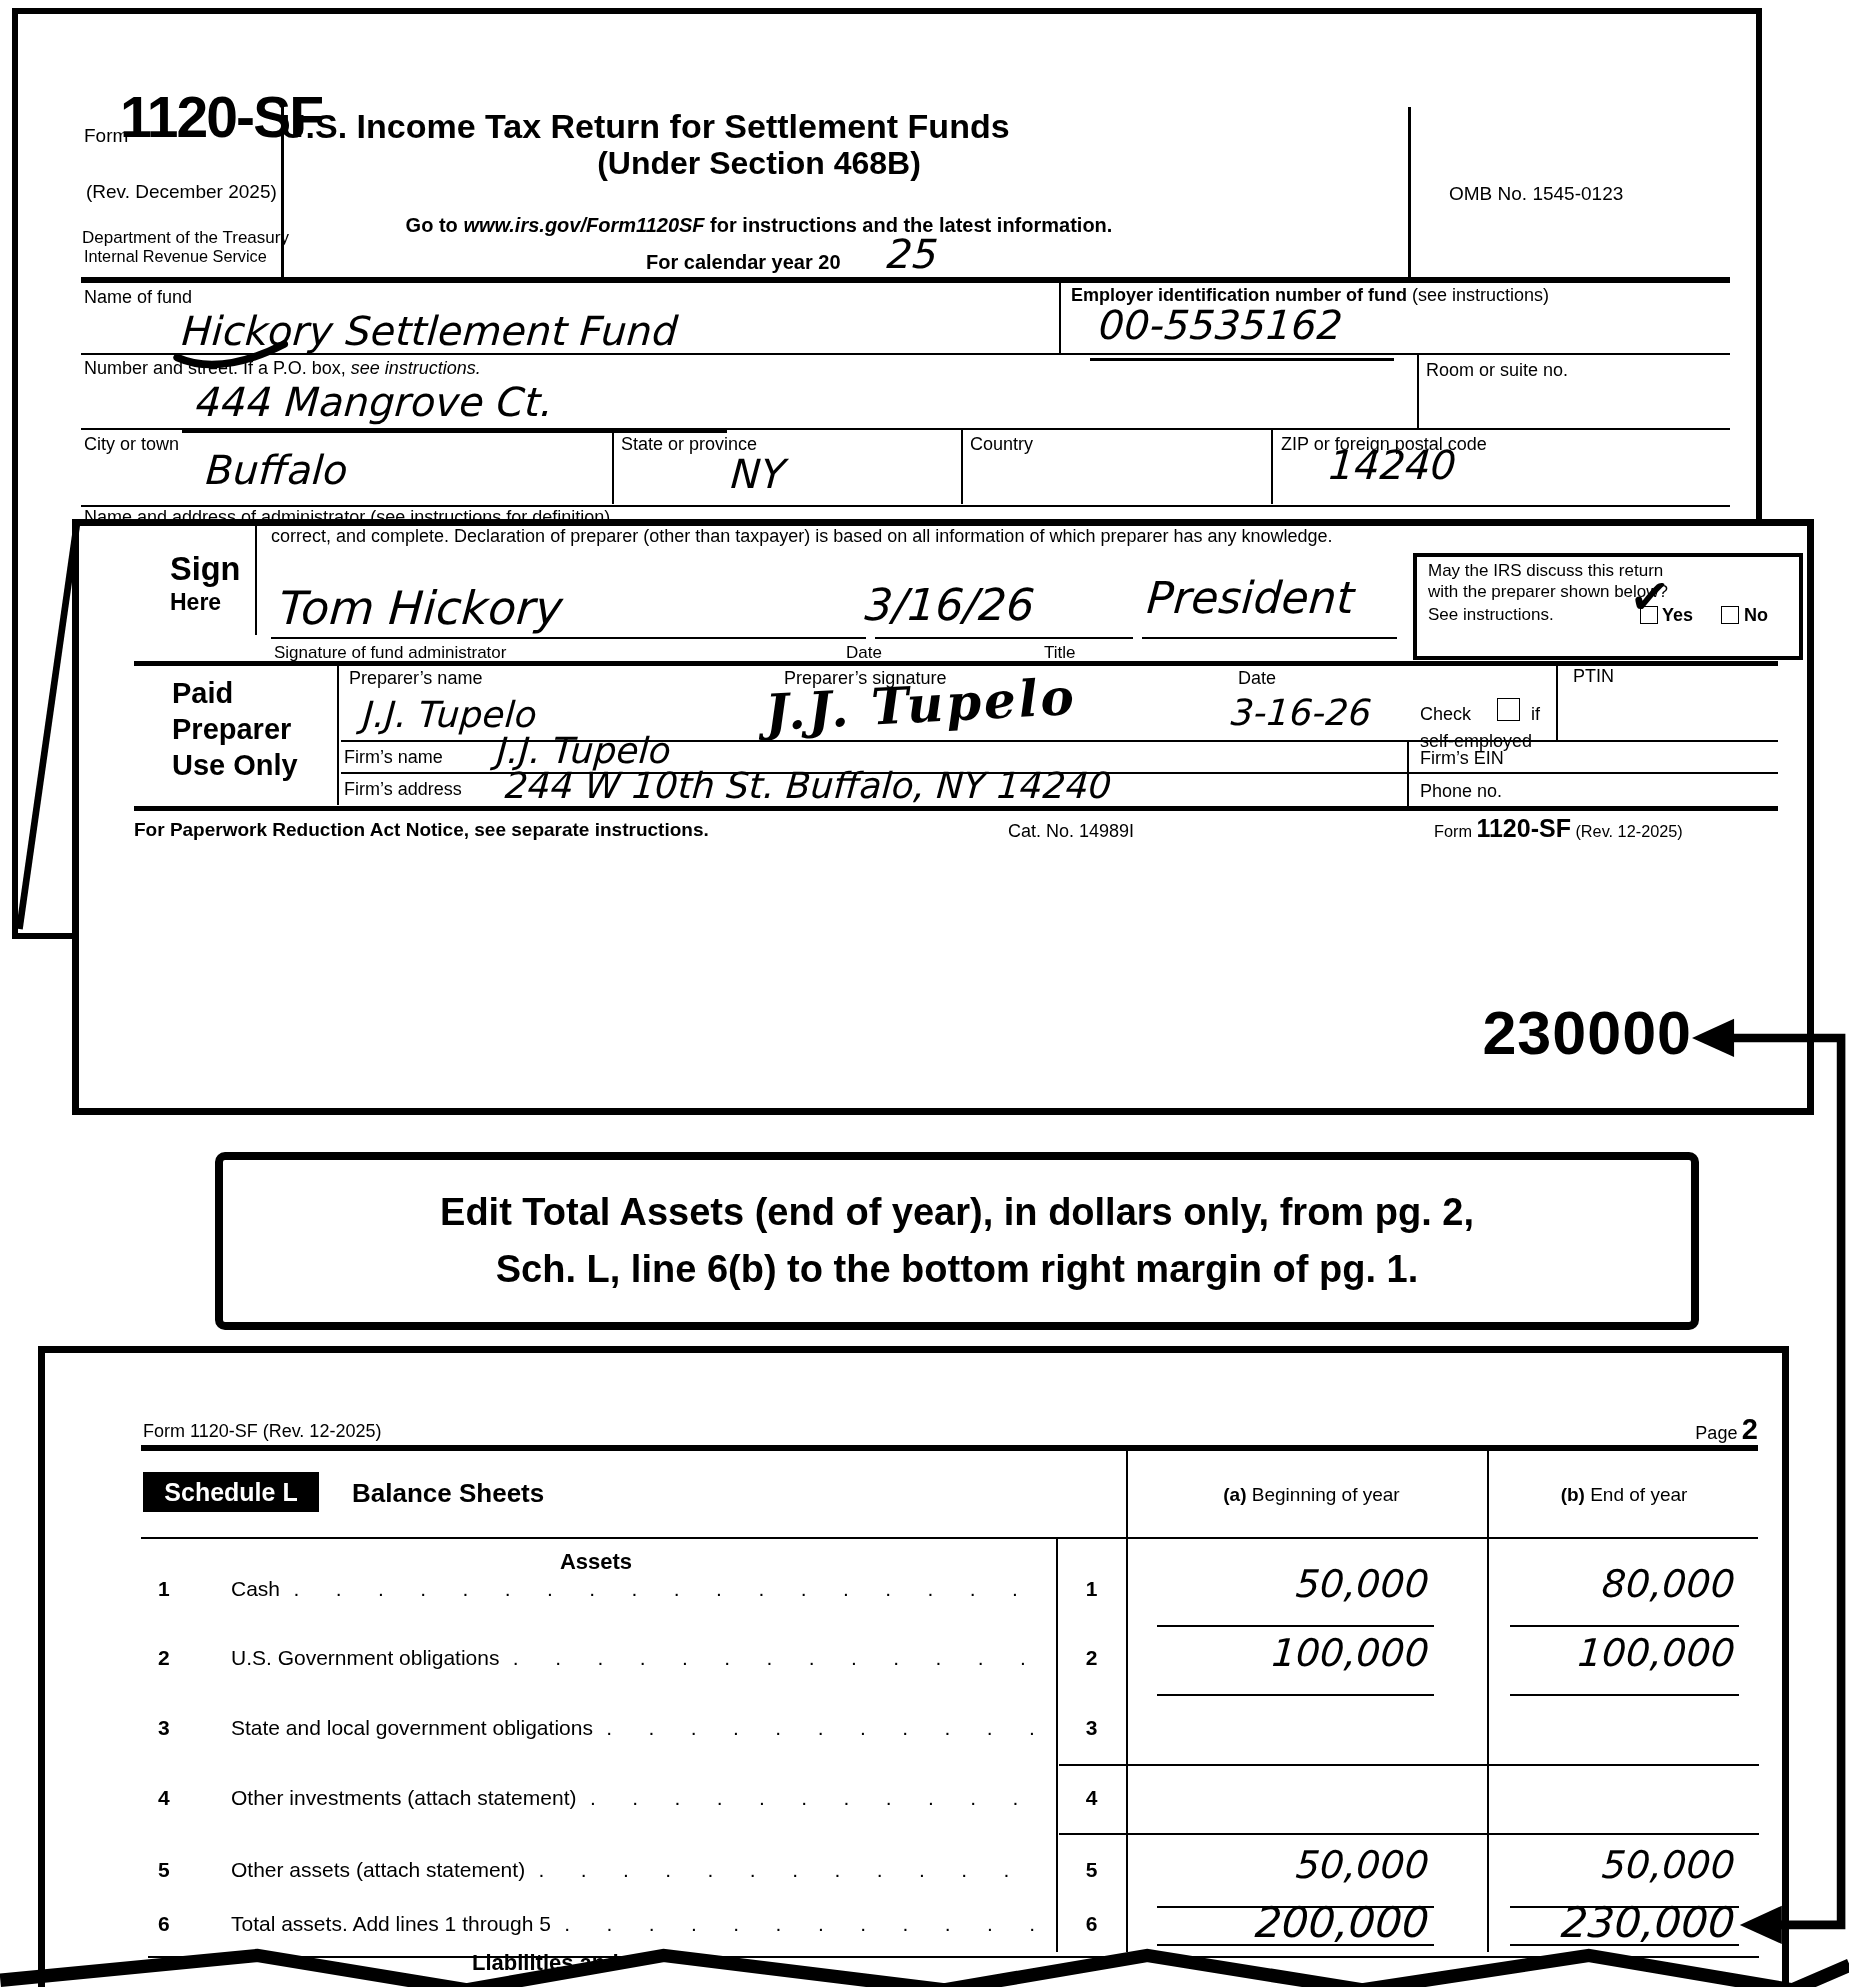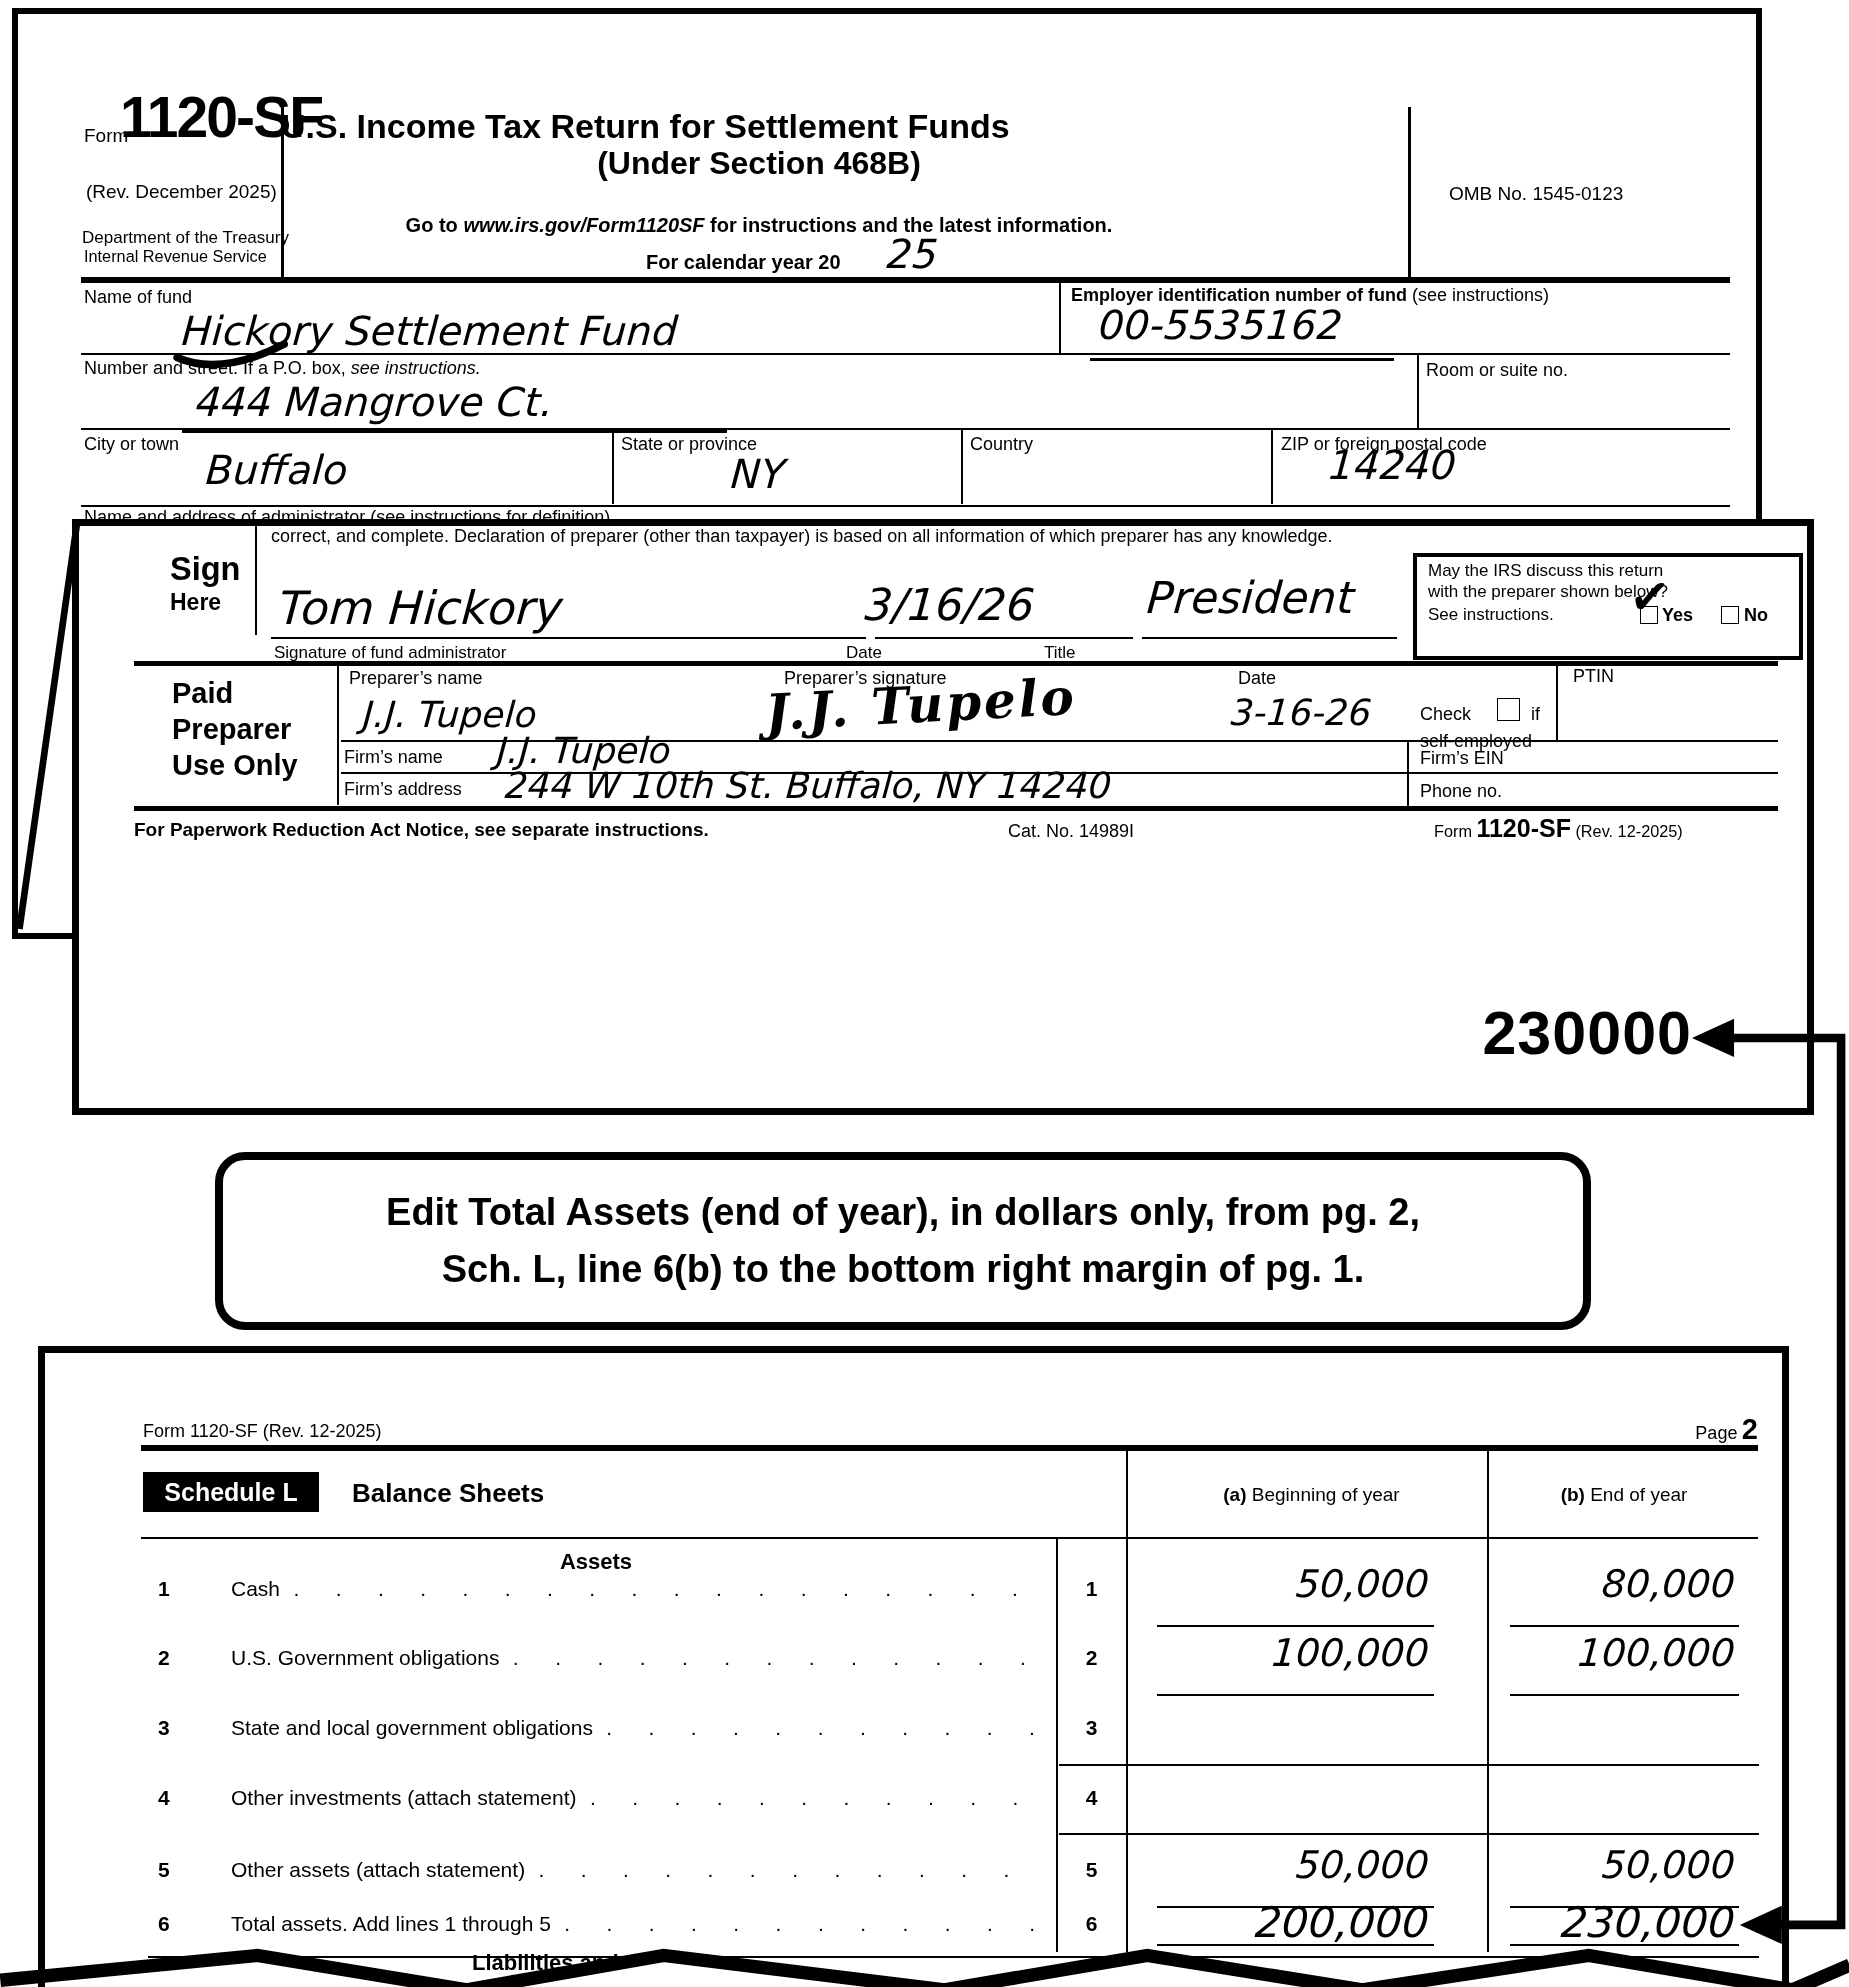--- a/index.html
+++ b/index.html
@@ -142,21 +142,21 @@
 <div class="lbl lbl-b z4" style="left:134px;top:820px;font-size:19px;">For Paperwork Reduction Act Notice, see separate instructions.</div>
 <div class="lbl z4" style="left:1008px;top:822px;">Cat. No. 14989I</div>
 <div class="abs z4" style="left:1434px;top:814px;white-space:nowrap;">
   <span style="font-size:16.3px;">Form</span>
   <span style="font-size:25px;font-weight:bold;">1120-SF</span>
   <span style="font-size:16.3px;">(Rev. 12-2025)</span>
 </div>
 
 <div class="abs z4" style="left:1338px;top:998px;width:354px;text-align:right;font-size:61px;font-weight:bold;letter-spacing:1px;">230000</div>
 
-<div class="abs" style="left:215px;top:1152px;width:1376px;height:178px;border:8.6px solid #000;border-radius:30px;box-sizing:border-box;background:#fff;z-index:2;display:flex;flex-direction:column;align-items:center;justify-content:center;">
+<div class="abs" style="left:215px;top:1152px;width:1484px;height:178px;border:8.6px solid #000;border-radius:10px;box-sizing:border-box;background:#fff;z-index:2;display:flex;flex-direction:column;align-items:center;justify-content:center;">
   <div style="font-size:38px;font-weight:bold;line-height:1.5;white-space:nowrap;">Edit Total Assets (end of year), in dollars only, from pg. 2,</div>
   <div style="font-size:38px;font-weight:bold;line-height:1.5;white-space:nowrap;">Sch. L, line 6(b) to the bottom right margin of pg. 1.</div>
 </div>
 
 <div class="panel" style="left:38px;top:1346px;width:1751px;height:669px;border-width:7.6px;z-index:1;"></div>
 
 <div class="lbl z2" style="left:143px;top:1422px;">Form 1120-SF (Rev. 12-2025)</div>
 <div class="abs z2" style="left:1529px;top:1413px;width:229px;text-align:right;white-space:nowrap;">
   <span style="font-size:18px;">Page</span>
   <span style="font-size:29px;font-weight:bold;">2</span>

